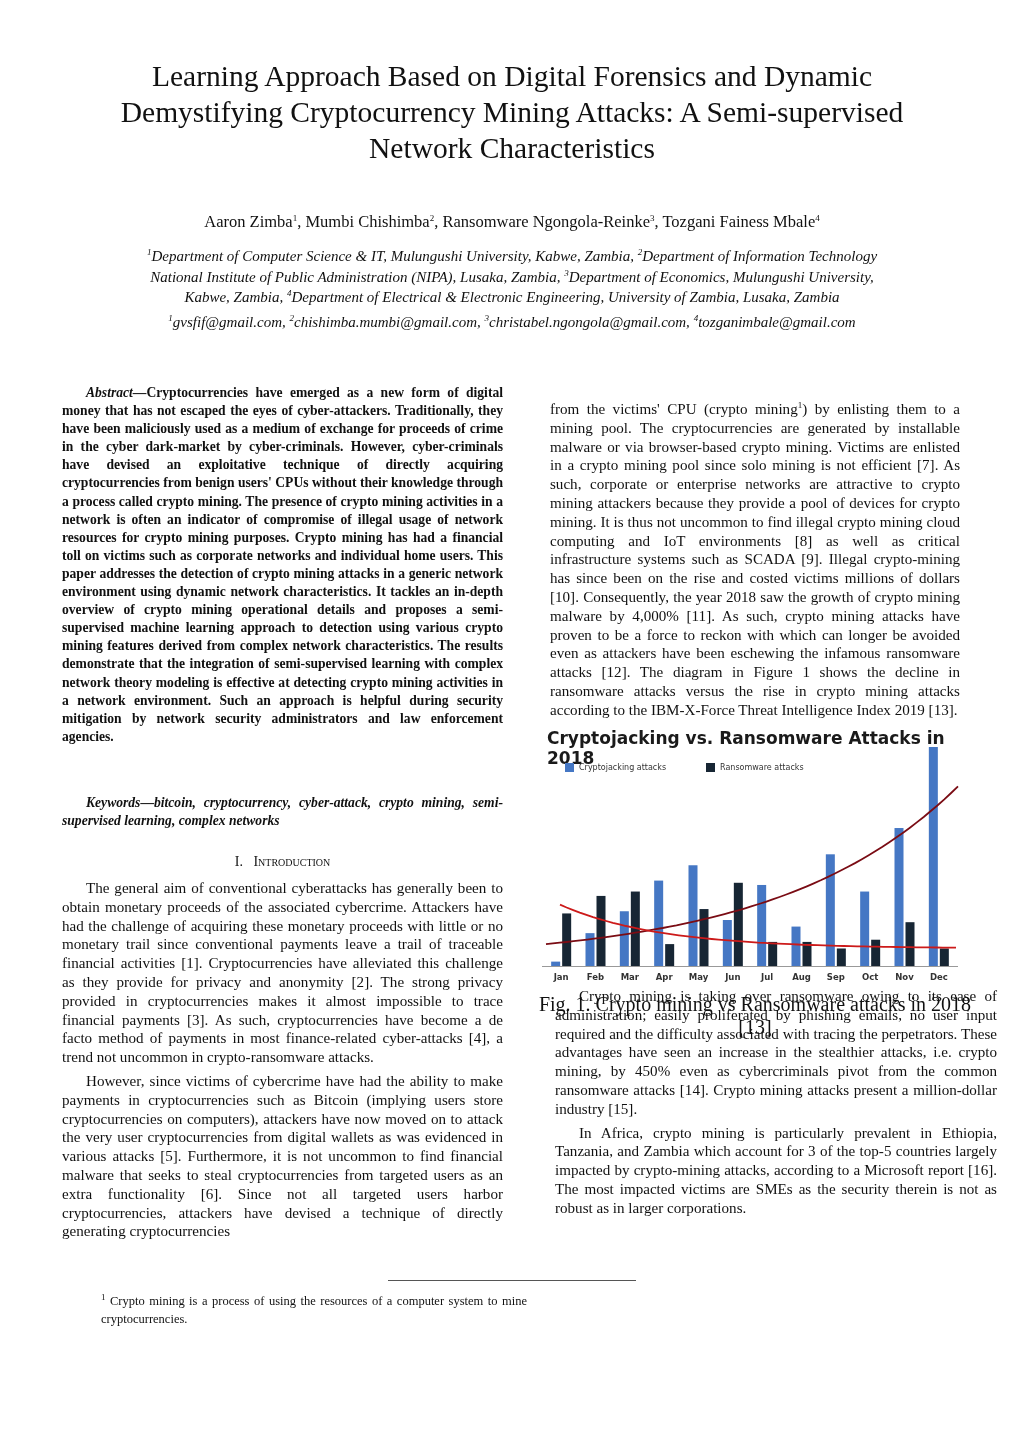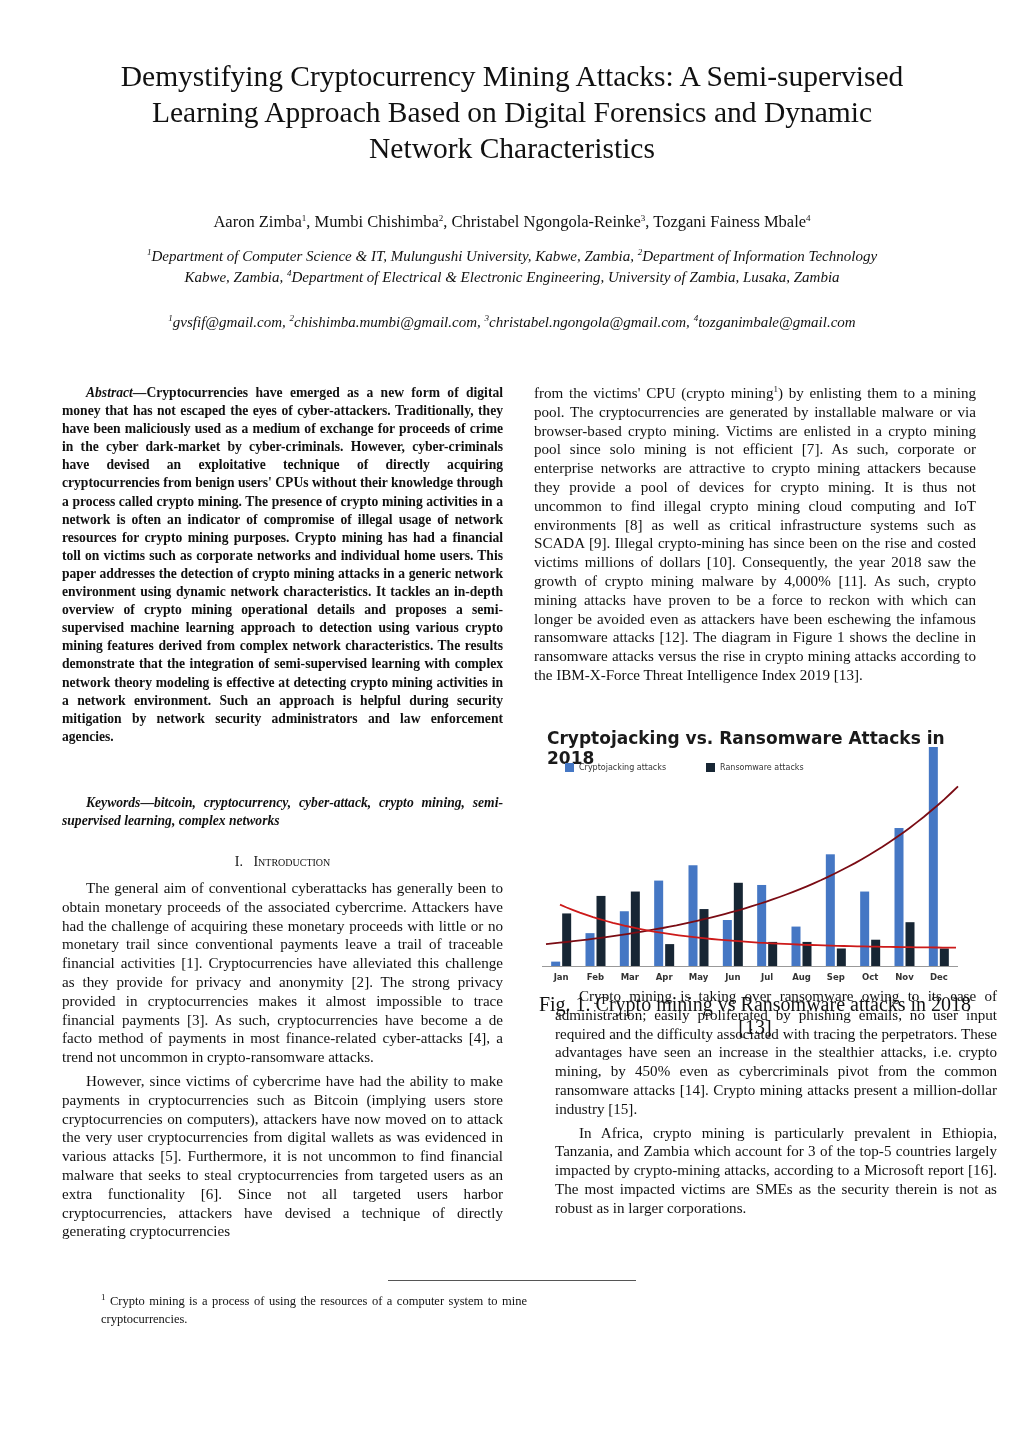--- a/index.html
+++ b/index.html
@@ -14,51 +14,52 @@
   .col-right { left: 534px; width: 442px; }
   .abstract { top: 384px; font-weight: bold; font-size: 13.6px; line-height: 18.1px; }
   .abstract .lab, .keywords .lab { font-style: italic; }
   .keywords { top: 794px; font-weight: bold; font-style: italic; font-size: 13.6px; line-height: 18.1px; }
   .indent { text-indent: 24px; margin: 0; }
   .sec-head { position: absolute; left: 62px; top: 854px; width: 441px; text-align: center; font-size: 14px; }
   .sec-head .sc { font-variant: small-caps; }
   .intro { top: 879px; }
   .intro p { margin: 0 0 5px 0; }
   .right-text { top: 384px; }
-  .right-text p { margin: 0; }
+  .right-text p { margin: 16px; }
   .figure { position: absolute; left: 540px; top: 726px; width: 440px; height: 262px; }
   .fig-title { position: absolute; left: 7px; top: 2px; font-family: "DejaVu Sans", sans-serif; font-weight: bold; font-size: 17px; color: #1a1a1a; }
   .legend { position: absolute; left: 5px; top: 37px; font-family: "DejaVu Sans", sans-serif; font-size: 8px; color: #333; display: flex; gap: 20px; align-items: center; }
   .legend-item { display: flex; align-items: center; gap: 5px; padding-left: 20px; }
   .swatch { width: 9px; height: 9px; display: inline-block; }
   .caption { position: absolute; left: 534px; top: 993px; width: 442px; text-align: center; font-size: 20px; }
   .right-text2 { top: 987px; margin-left: 21px; }
   .right-text2 p { margin: 0 0 5px 0; }
   .fn-rule { position: absolute; left: 388px; top: 1280px; width: 248px; height: 1px; background: #555; }
   .footnote { position: absolute; left: 77px; top: 1292px; width: 426px; font-size: 12.5px; line-height: 18px; text-align: justify; margin-left: 24px; }
   svg text { font-family: "DejaVu Sans", sans-serif; }
 </style>
 </head>
 <body>
 
 <div class="title">
+  <div>Learning Approach Based on Digital Forensics and Dynamic</div>
   <div>Demystifying Cryptocurrency Mining Attacks: A Semi-supervised</div>
-  <div>Learning Approach Based on Digital Forensics and Dynamic</div>
   <div>Network Characteristics</div>
 </div>
 
 <div class="authors">
   <span>Aaron Zimba</span><sup>1</sup>,
   <span>Mumbi Chishimba</span><sup>2</sup>,
-  <span>Christabel Ngongola-Reinke</span><sup>3</sup>,
+  <span>Ransomware Ngongola-Reinke</span><sup>3</sup>,
   <span>Tozgani Fainess Mbale</span><sup>4</sup>
 </div>
 
 <div class="affil">
   <div><sup>1</sup><span>Department of Computer Science &amp; IT, Mulungushi University, Kabwe, Zambia, </span><sup>2</sup><span>Department of Information Technology</span></div>
+  <div><span>National Institute of Public Administration (NIPA), Lusaka, Zambia, </span><sup>3</sup><span>Department of Economics, Mulungushi University,</span></div>
   <div><span>Kabwe, Zambia, </span><sup>4</sup><span>Department of Electrical &amp; Electronic Engineering, University of Zambia, Lusaka, Zambia</span></div>
 </div>
 
 <div class="emails">
   <sup>1</sup><span>gvsfif@gmail.com, </span><sup>2</sup><span>chishimba.mumbi@gmail.com, </span><sup>3</sup><span>christabel.ngongola@gmail.com, </span><sup>4</sup><span>tozganimbale@gmail.com</span>
 </div>
 
 <div class="col col-left abstract">
   <p class="indent"><span class="lab">Abstract</span><span>—Cryptocurrencies have emerged as a new form of digital money that has not escaped the eyes of cyber-attackers. Traditionally, they have been maliciously used as a medium of exchange for proceeds of crime in the cyber dark-market by cyber-criminals. However, cyber-criminals have devised an exploitative technique of directly acquiring cryptocurrencies from benign users' CPUs without their knowledge through a process called crypto mining. The presence of crypto mining activities in a network is often an indicator of compromise of illegal usage of network resources for crypto mining purposes. Crypto mining has had a financial toll on victims such as corporate networks and individual home users. This paper addresses the detection of crypto mining attacks in a generic network environment using dynamic network characteristics. It tackles an in-depth overview of crypto mining operational details and proposes a semi-supervised machine learning approach to detection using various crypto mining features derived from complex network characteristics.  The results demonstrate that the integration of semi-supervised learning with complex network theory modeling is effective at detecting crypto mining activities in a network environment. Such an approach is helpful during security mitigation by network security administrators and law enforcement agencies.</span></p>
 </div>

